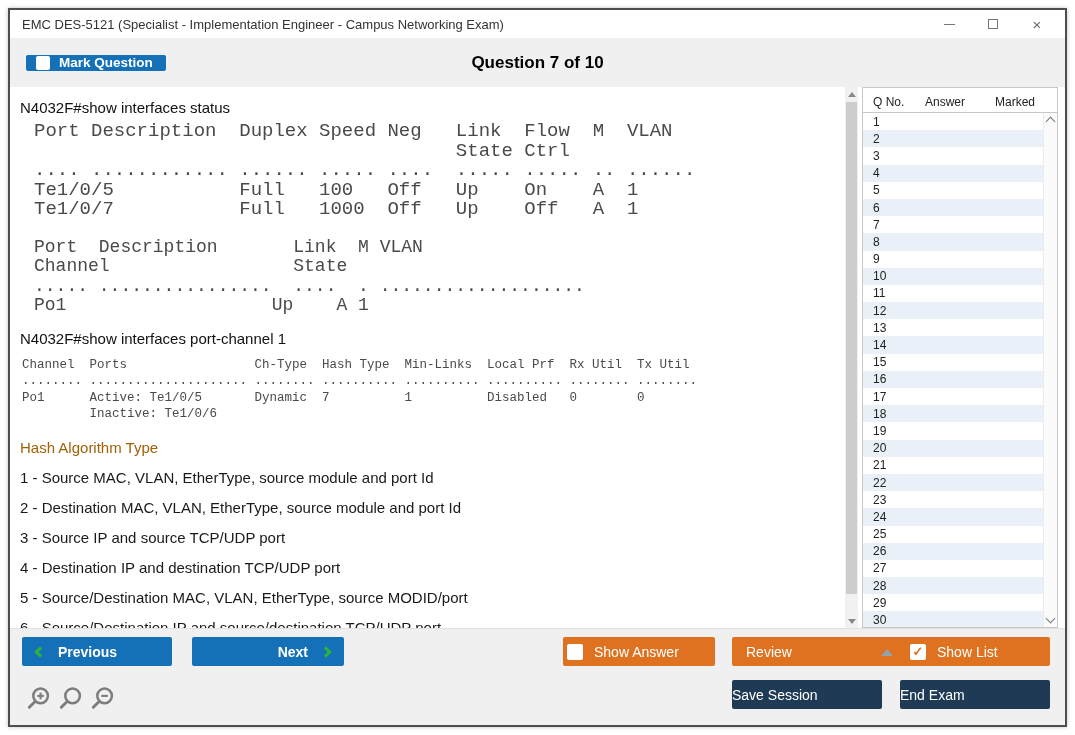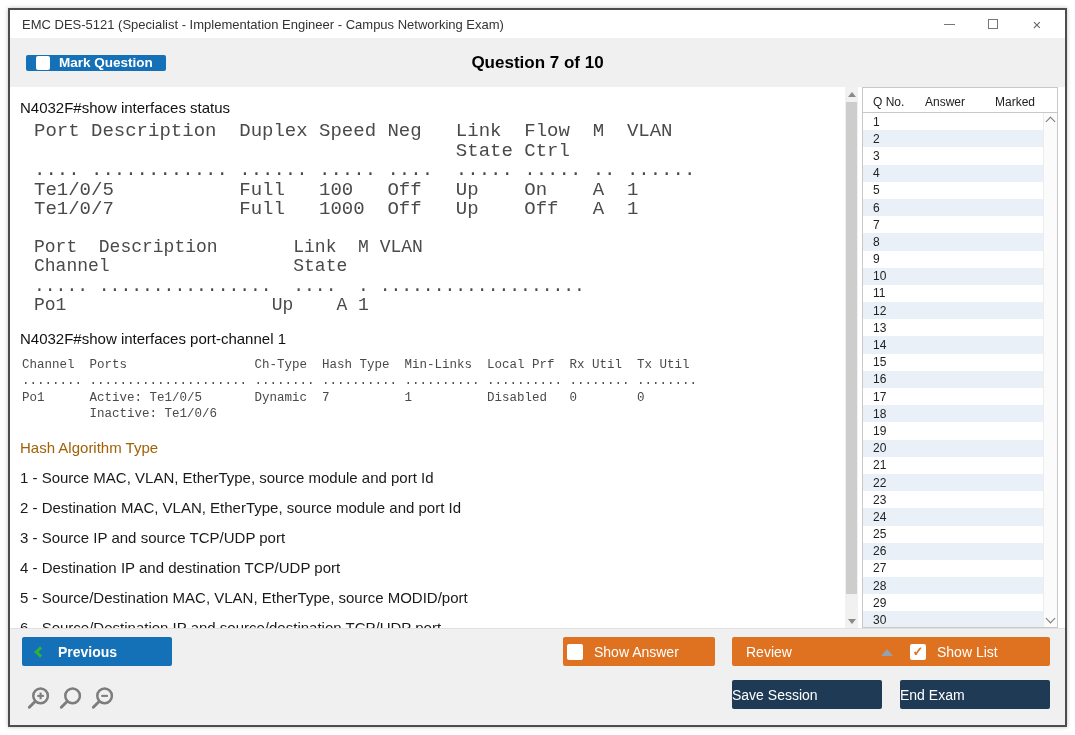--- a/index.html
+++ b/index.html
@@ -257,20 +257,24 @@
     </div>
   </div>
 
   <div class="footer">
 
     <div class="btn btn-blue btn-prev">
       <span class="chev left"></span>
       <span>Previous</span>
     </div>
 
+    <div class="btn btn-blue btn-next">
+      <span>Next</span>
+      <span class="chev right"></span>
+    </div>
 
     <div class="btn btn-orange btn-show-answer">
       <span class="cb16"></span>
       <span>Show Answer</span>
     </div>
 
     <div class="btn btn-orange btn-review">
       <span>Review</span>
       <span class="review-tri"></span>
     </div>

